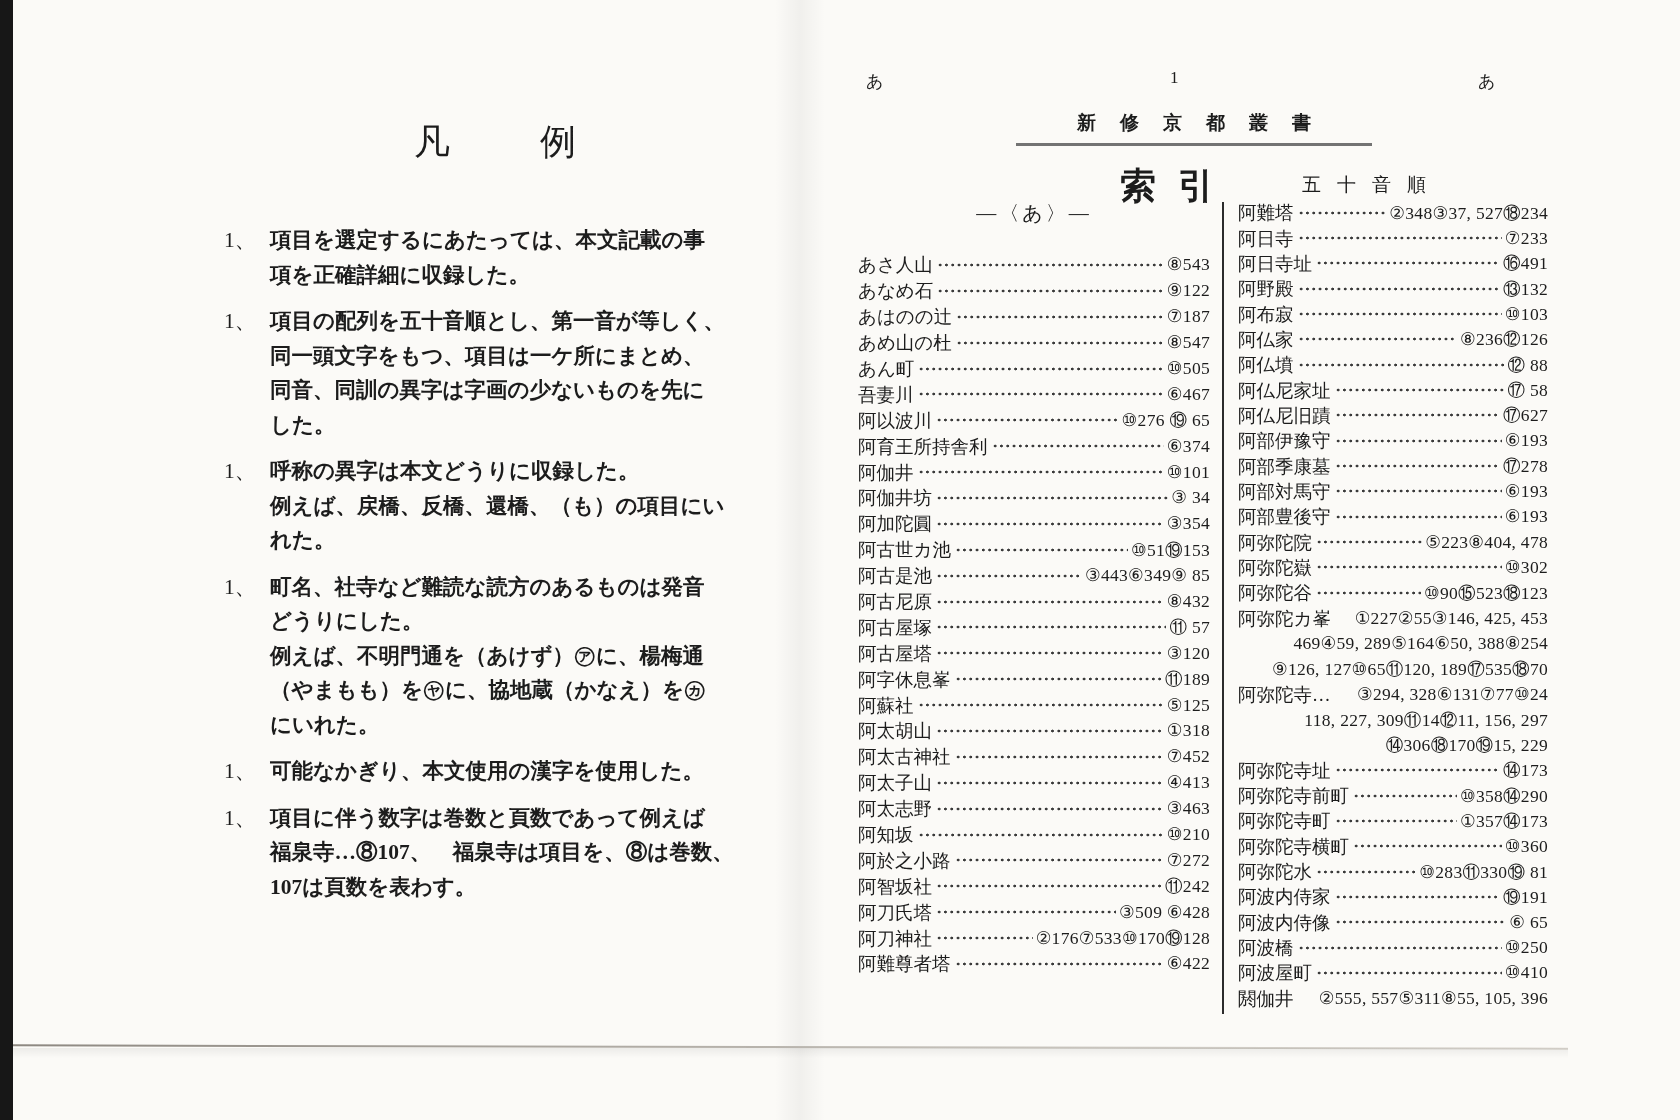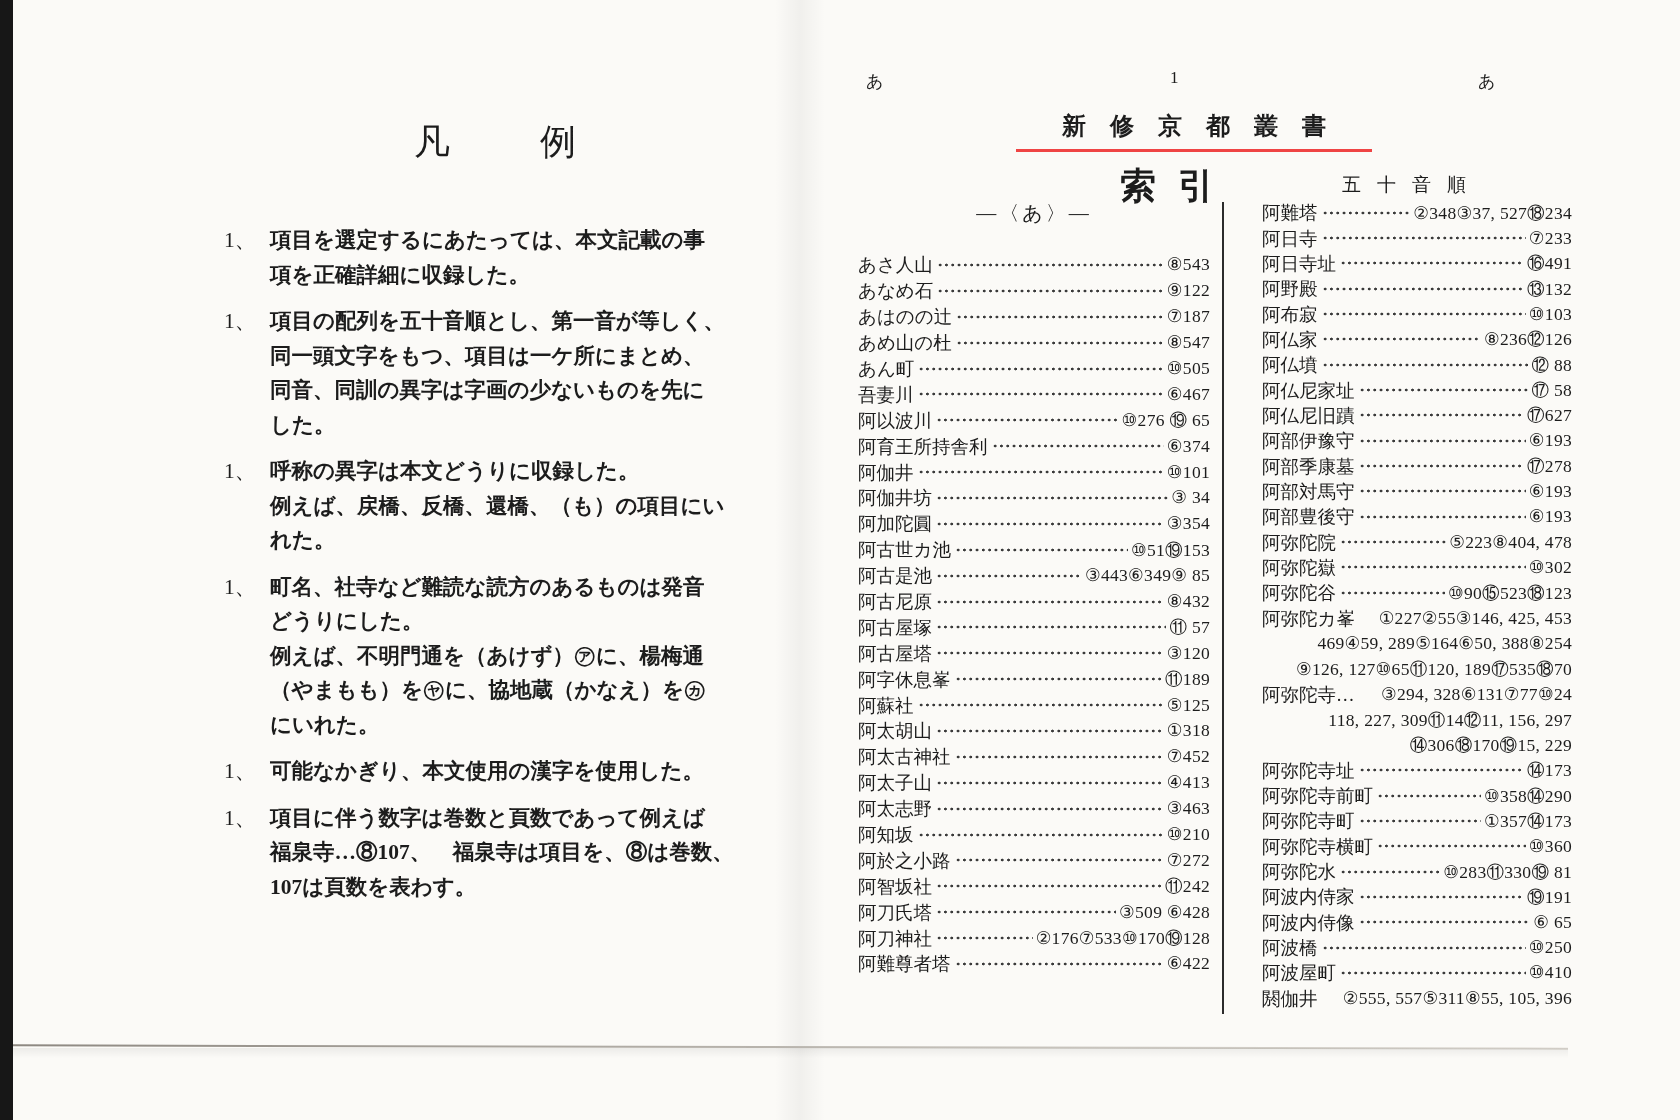--- a/index.html
+++ b/index.html
@@ -24,30 +24,30 @@
   .hanrei-item{display:flex;font-size:21.5px;line-height:34.5px;margin-bottom:12px;}
   .hanrei-marker{flex:none;width:46px;}
   .hanrei-lines{flex:1;font-weight:bold;}
 
   
   .rp-kana{position:absolute;font-size:17px;}
   .rp-kana.l{left:866px;top:70px;}
   .rp-kana.r{left:1478px;top:70px;}
   .rp-pagenum{position:absolute;left:1170px;top:68px;font-size:17px;font-family:"Liberation Serif",serif;}
   .rp-title{position:absolute;left:1016px;top:110px;width:356px;text-align:center;
-    font-size:24px;font-weight:bold;letter-spacing:24px;text-indent:24px;
-    border-bottom:3px solid #ef4444;padding-bottom:7px;}
+    font-size:19px;font-weight:bold;letter-spacing:24px;text-indent:24px;
+    border-bottom:3px solid #737373;padding-bottom:7px;}
   .rp-index-label{position:absolute;left:1120px;top:162px;font-size:36px;font-weight:bold;
     letter-spacing:22px;text-indent:0;}
-  .rp-order-label{position:absolute;left:1302px;top:172px;font-size:19px;letter-spacing:16px;margin-left:40px;}
+  .rp-order-label{position:absolute;left:1302px;top:172px;font-size:19px;letter-spacing:16px;}
 
   .rp-columns{position:absolute;left:858px;top:200px;width:690px;height:820px;}
   .rp-rule{position:absolute;left:364px;top:2px;width:2px;height:812px;background:#2b2b2b;}
   .col-left{position:absolute;left:0;top:0;width:352px;}
-  .col-right{position:absolute;left:404px;top:0;width:310px;}
+  .col-right{position:absolute;left:380px;top:0;width:310px;}
   .section-label{text-align:center;font-size:20px;letter-spacing:3px;height:52px;}
 
   .idx-row{display:flex;align-items:center;font-size:18.5px;white-space:pre;}
   .col-left  .idx-row{height:25.9px;}
   .col-right .idx-row{height:25.35px;}
   .idx-name{flex:none;}
   .idx-leader{flex:1;height:18px;margin:0 3px;
     background-image:radial-gradient(circle at center,#3a3a3a 1.2px,rgba(0,0,0,0) 1.7px);
     background-size:6.3px 18px;background-repeat:repeat-x;background-position:1px 55%;}
   .idx-gap{flex:1;}

